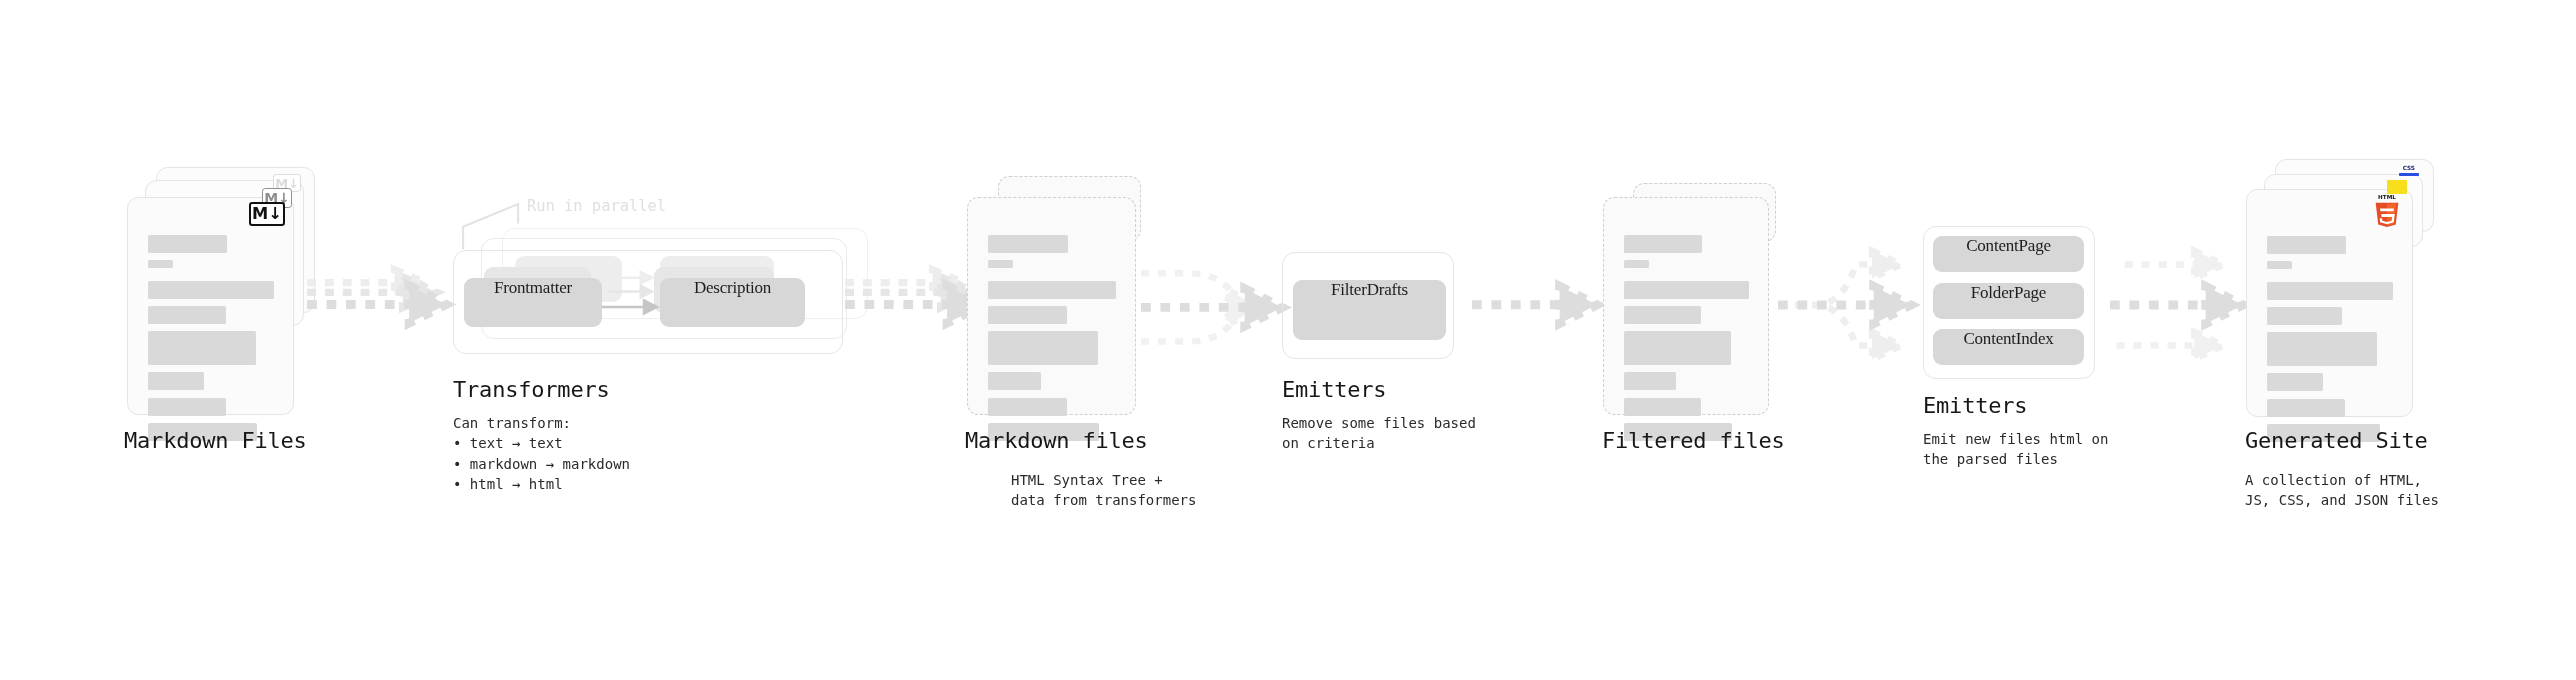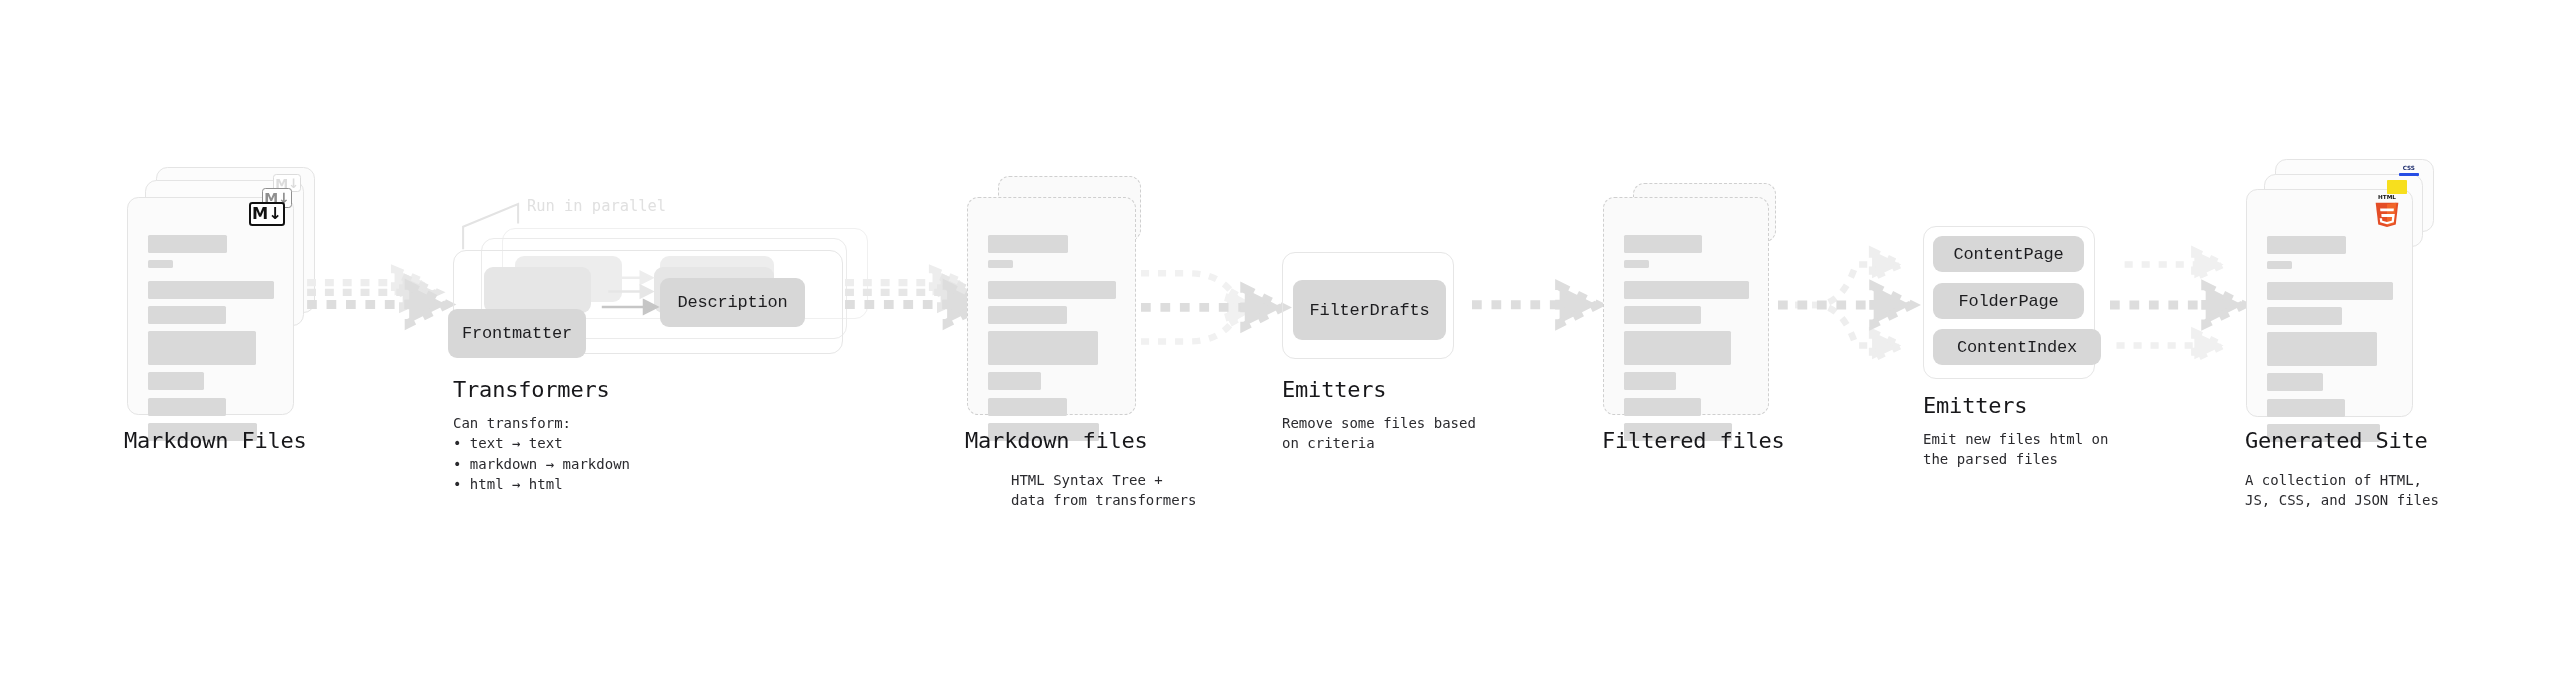--- a/index.html
+++ b/index.html
@@ -34,23 +34,23 @@
   }
 
   
   .group{
     position:absolute;box-sizing:border-box;
     border:1.6px solid #e6e6e6;border-radius:13px;background:transparent;
   }
   .chip{
     position:absolute;box-sizing:border-box;
     background:#d7d7d7;border-radius:9px;
-    display:flex;align-items:center;justify-content:center;
+    display:flex;justify-content:center;
     font-size:17px;color:#1d1d20;letter-spacing:-0.2px;white-space:nowrap;
-    font-family:Liberation Mono, monospace;
+    font-family:Liberation Serif, serif;
   }
 
   .runlabel{
     position:absolute;font-size:15.4px;color:#e0e0e0;white-space:nowrap;
     font-family:"DejaVu Sans Mono","Liberation Mono",monospace;
   }
 
   
   .mdbadge{
     position:absolute;box-sizing:border-box;
@@ -134,21 +134,21 @@
       <g fill="#e6e6e6" stroke="#e6e6e6" stroke-width="3">
         <line x1="0" y1="29" x2="42" y2="29"></line>
           <polygon points="40,22 54,29 40,36"></polygon>
       </g>
       <g fill="#c6c6c6" stroke="#c6c6c6" stroke-width="3">
         <line x1="-8" y1="48" x2="46" y2="48"></line>
           <polygon points="44,40 60,48 44,56"></polygon>
       </g>
     </svg>
 
-    <div class="chip" style="left:448px;top:278px;width:138px;height:49px;margin-top:31px;">
+    <div class="chip" style="left:464px;top:278px;width:138px;height:49px;">
       <span>Frontmatter</span>
     </div>
     <div class="chip" style="left:660px;top:278px;width:145px;height:49px;">
       <span>Description</span>
     </div>
 
     <div class="title abs" style="left:453px;top:377px;">Transformers</div>
     <div class="sub abs" style="left:453px;top:413px;">Can transform:
  • text → text
  • markdown → markdown
@@ -254,21 +254,21 @@
   </svg>
 
   <div>
     <div class="group" style="left:1923px;top:226px;width:172px;height:153px;"></div>
     <div class="chip" style="left:1933px;top:236px;width:151px;height:36px;">
       <span>ContentPage</span>
     </div>
     <div class="chip" style="left:1933px;top:283px;width:151px;height:36px;">
       <span>FolderPage</span>
     </div>
-    <div class="chip" style="left:1933px;top:329px;width:168px;height:36px;">
+    <div class="chip" style="left:1933px;top:329px;width:151px;height:36px;">
       <span>ContentIndex</span>
     </div>
     <div class="title abs" style="left:1923px;top:393px;">Emitters</div>
     <div class="sub abs" style="left:1923px;top:429px;">Emit new files html on
 the parsed files</div>
   </div>
 
   <svg class="abs" style="left:2110px;top:236px;width:146px;height:138px;" viewBox="0 0 180 170" width="146" height="138">
     <g stroke="#f0f0f0" stroke-width="8" stroke-dasharray="10 11" fill="#f0f0f0">
       <line x1="18" y1="35" x2="108" y2="35"></line>

